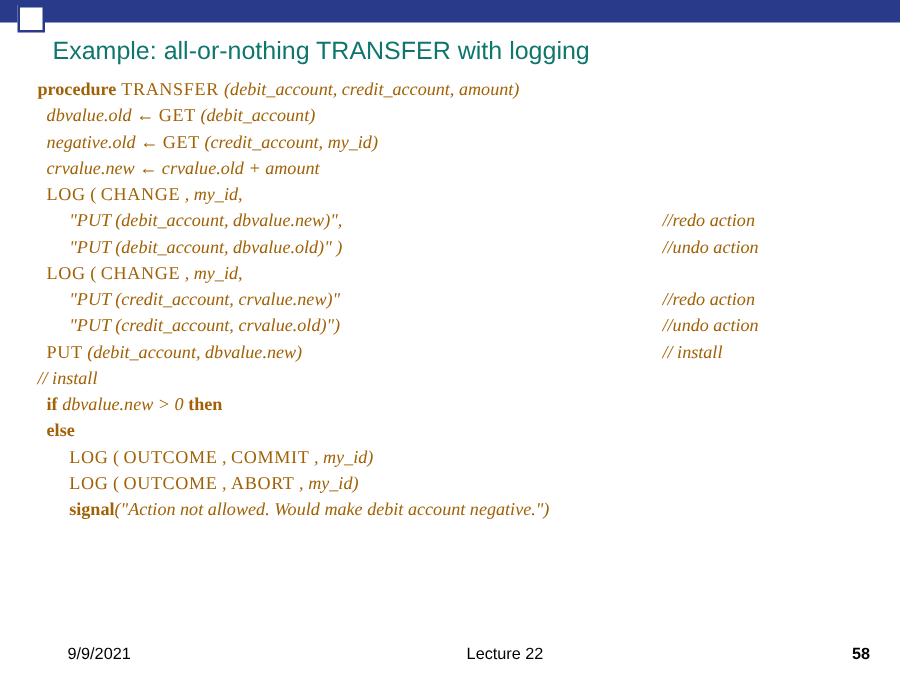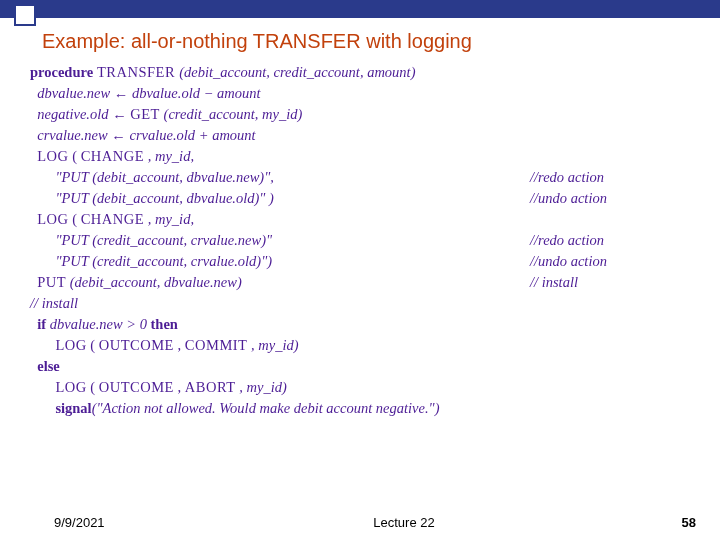--- a/index.html
+++ b/index.html
@@ -33,31 +33,31 @@
     height: 22px;
     background: #fff;
     border: 2px solid #2a3a8b;
     box-sizing: border-box;
   }
   .title {
     position: absolute;
     top: 30px;
     left: 42px;
     font-size: 20px;
-    color: #c2410c;
+    color: #0f766e;
   }
   .code {
     position: absolute;
     top: 62px;
     left: 30px;
     right: 20px;
     font-family: "Comic Sans MS", "Segoe Script", cursive;
     font-size: 14.5px;
     line-height: 1.45;
-    color: #4c1d95;
+    color: #a16207;
   }
   .code .row {
     display: flex;
   }
   .code .col-l {
     flex: 0 0 500px;
     white-space: pre;
   }
   .code .col-r {
     white-space: pre;
@@ -100,21 +100,21 @@
   <div class="topbar"></div>
   <div class="topsquare"></div>
 
   <div class="title">Example: all-or-nothing TRANSFER with logging</div>
 
   <div class="code">
     <div class="row">
       <div class="col-l"><span class="kw">procedure</span><span class="sc"> TRANSFER </span><span class="it">(debit_account, credit_account, amount)</span></div>
     </div>
     <div class="row">
-      <div class="col-l"><span class="it">  dbvalue.new</span><span> ← </span><span class="it">dbvalue.old − amount</span></div>
+      <div class="col-l"><span class="it">  dbvalue.old</span><span> ← </span><span class="sc">GET</span><span class="it"> (debit_account)</span></div>
     </div>
     <div class="row">
       <div class="col-l"><span class="it">  negative.old</span><span> ← </span><span class="sc">GET</span><span class="it"> (credit_account, my_id)</span></div>
     </div>
     <div class="row">
       <div class="col-l"><span class="it">  crvalue.new</span><span> ← </span><span class="it">crvalue.old + amount</span></div>
     </div>
     <div class="row">
       <div class="col-l"><span>  </span><span class="sc">LOG</span><span> ( </span><span class="sc">CHANGE</span><span class="it"> , my_id,</span></div>
     </div>
@@ -141,24 +141,24 @@
       <div class="col-l"><span>  </span><span class="sc">PUT</span><span class="it"> (debit_account, dbvalue.new)</span></div>
       <div class="col-r"><span class="it">// install</span></div>
     </div>
     <div class="row">
       <div class="col-r"><span class="it">// install</span></div>
     </div>
     <div class="row">
       <div class="col-l"><span>  </span><span class="kw">if</span><span class="it"> dbvalue.new &gt; 0 </span><span class="kw">then</span></div>
     </div>
     <div class="row">
-      <div class="col-l"><span>       </span><span class="sc">LOG</span><span> ( </span><span class="sc">OUTCOME</span><span> , </span><span class="sc">COMMIT</span><span class="it"> , my_id)</span></div>
+      <div class="col-l"><span>  </span><span class="kw">else</span></div>
     </div>
     <div class="row">
-      <div class="col-l"><span>  </span><span class="kw">else</span></div>
+      <div class="col-l"><span>       </span><span class="sc">LOG</span><span> ( </span><span class="sc">OUTCOME</span><span> , </span><span class="sc">COMMIT</span><span class="it"> , my_id)</span></div>
     </div>
     <div class="row">
       <div class="col-l"><span>       </span><span class="sc">LOG</span><span> ( </span><span class="sc">OUTCOME</span><span> , </span><span class="sc">ABORT</span><span class="it"> , my_id)</span></div>
     </div>
     <div class="row">
       <div class="col-l"><span>       </span><span class="kw">signal</span><span class="it">("Action not allowed. Would make debit account negative.")</span></div>
     </div>
   </div>
 
   <div class="footer">

